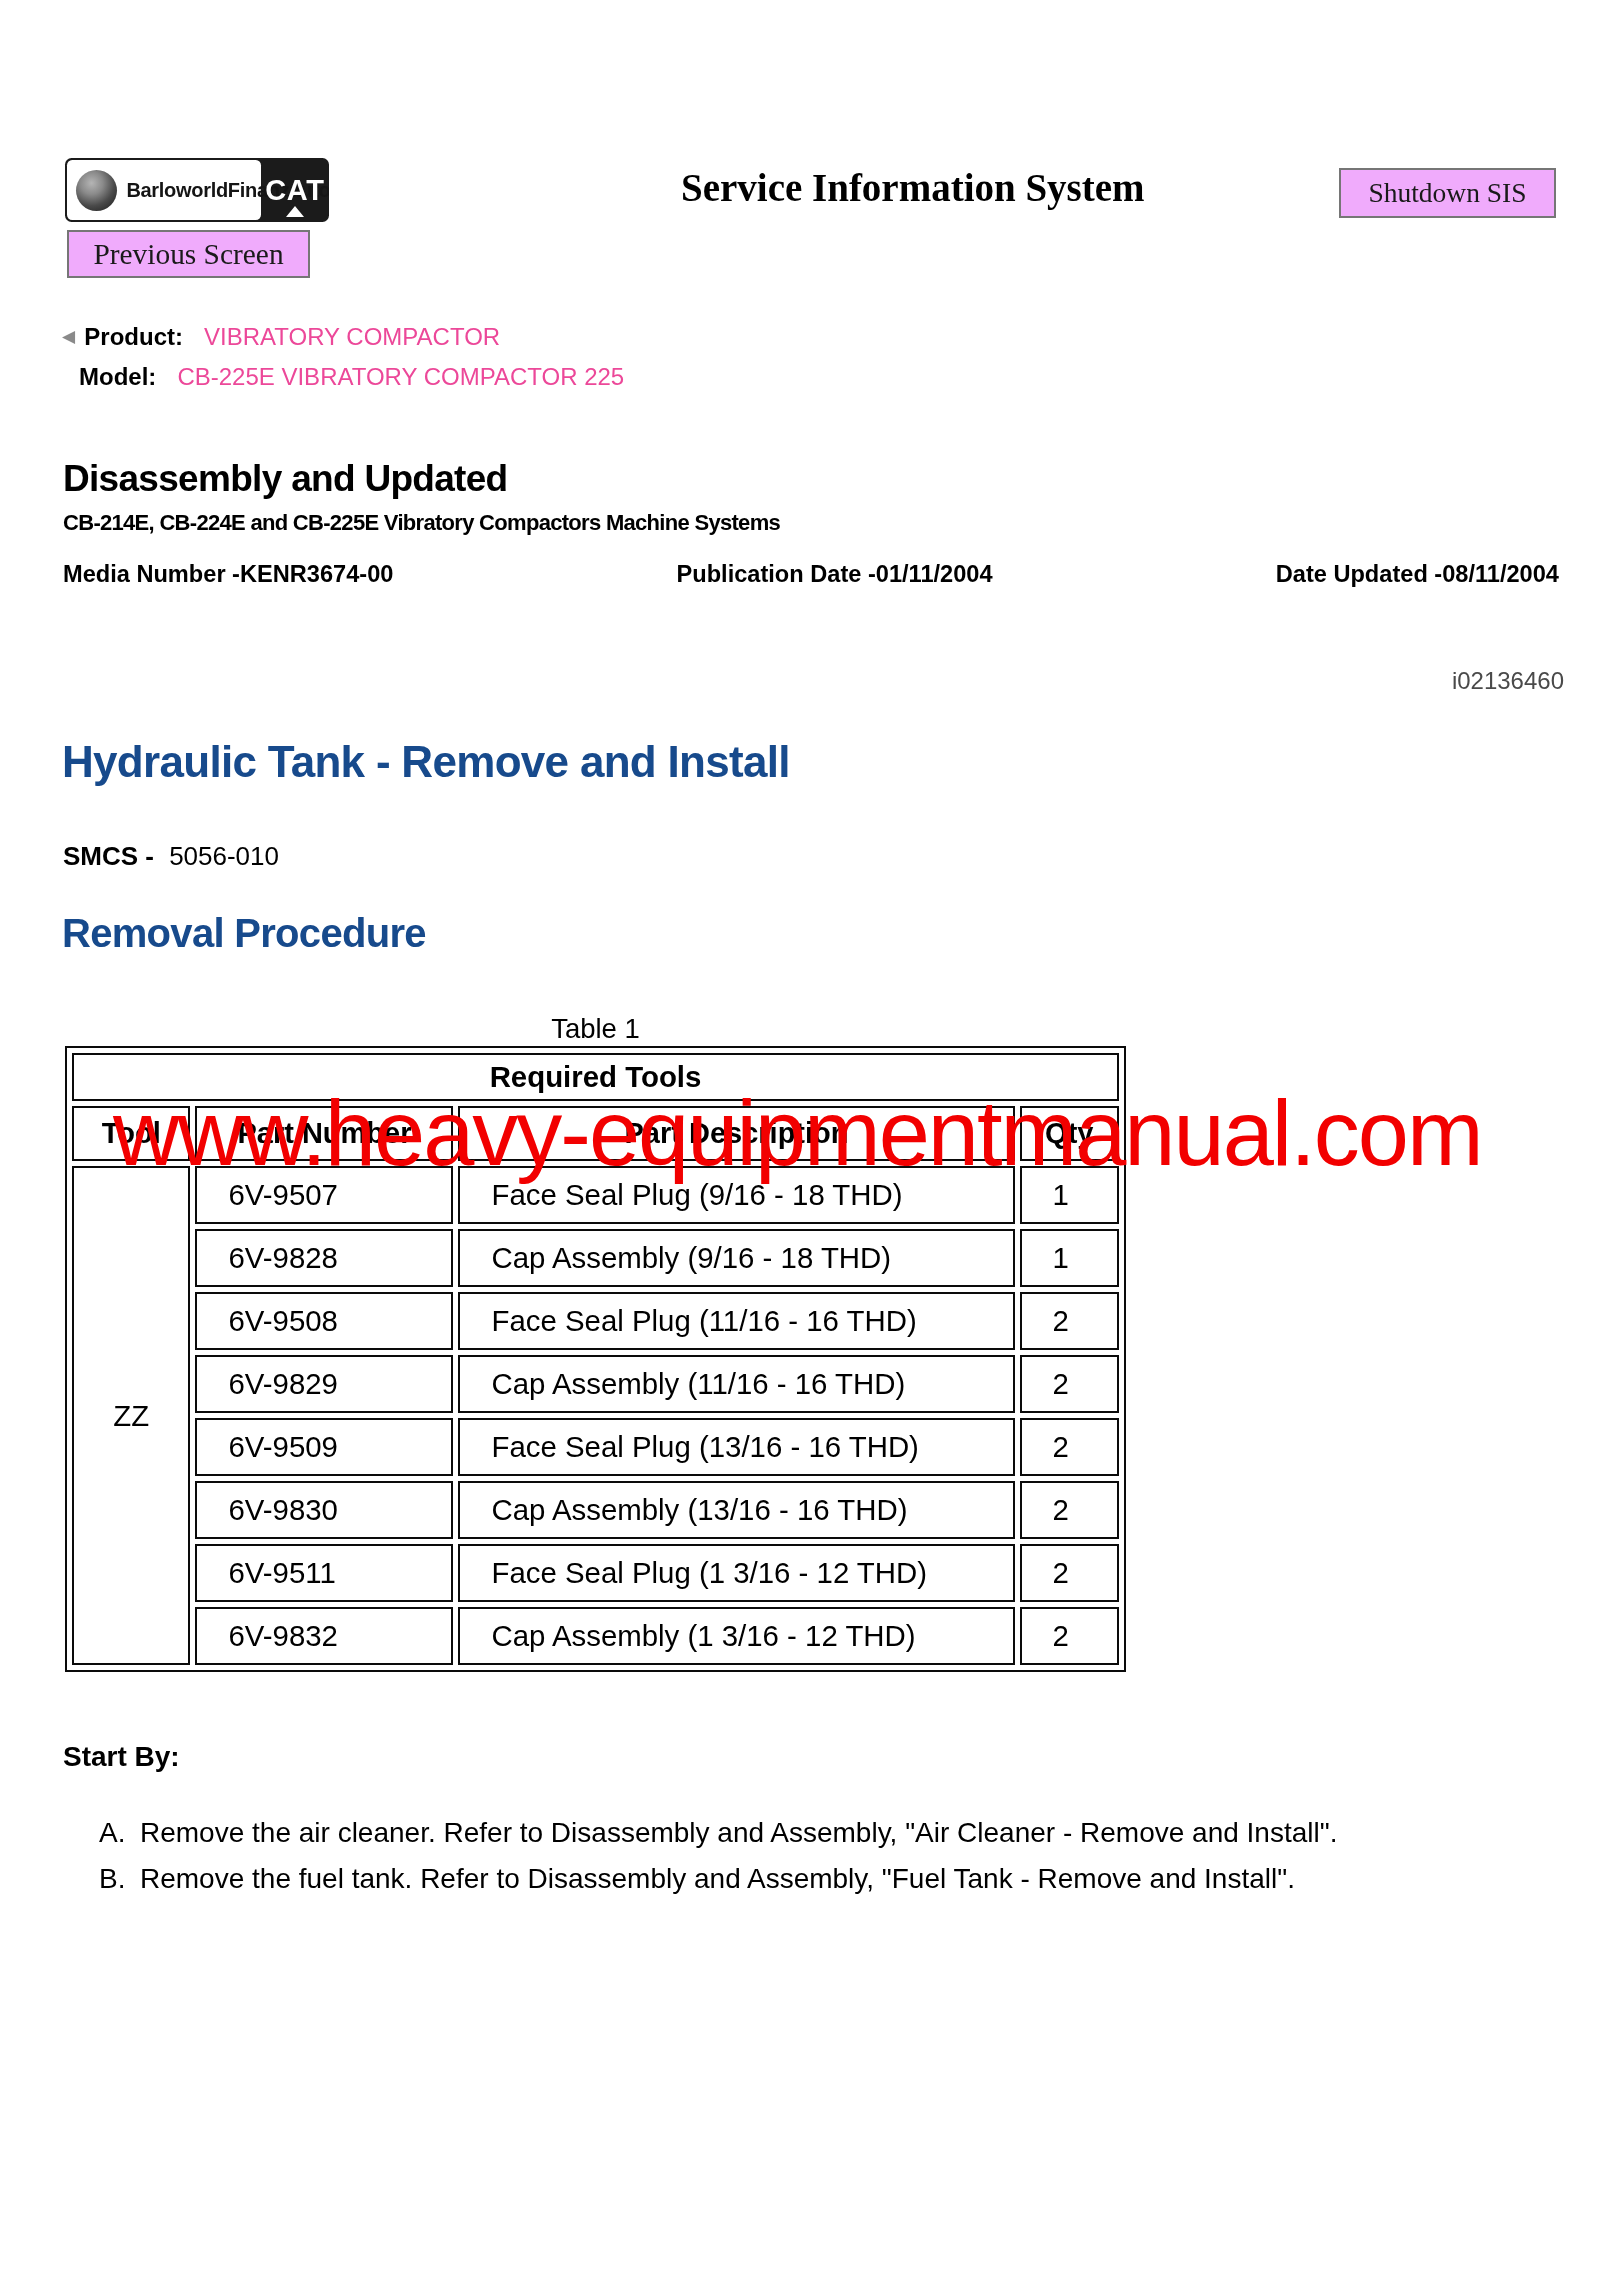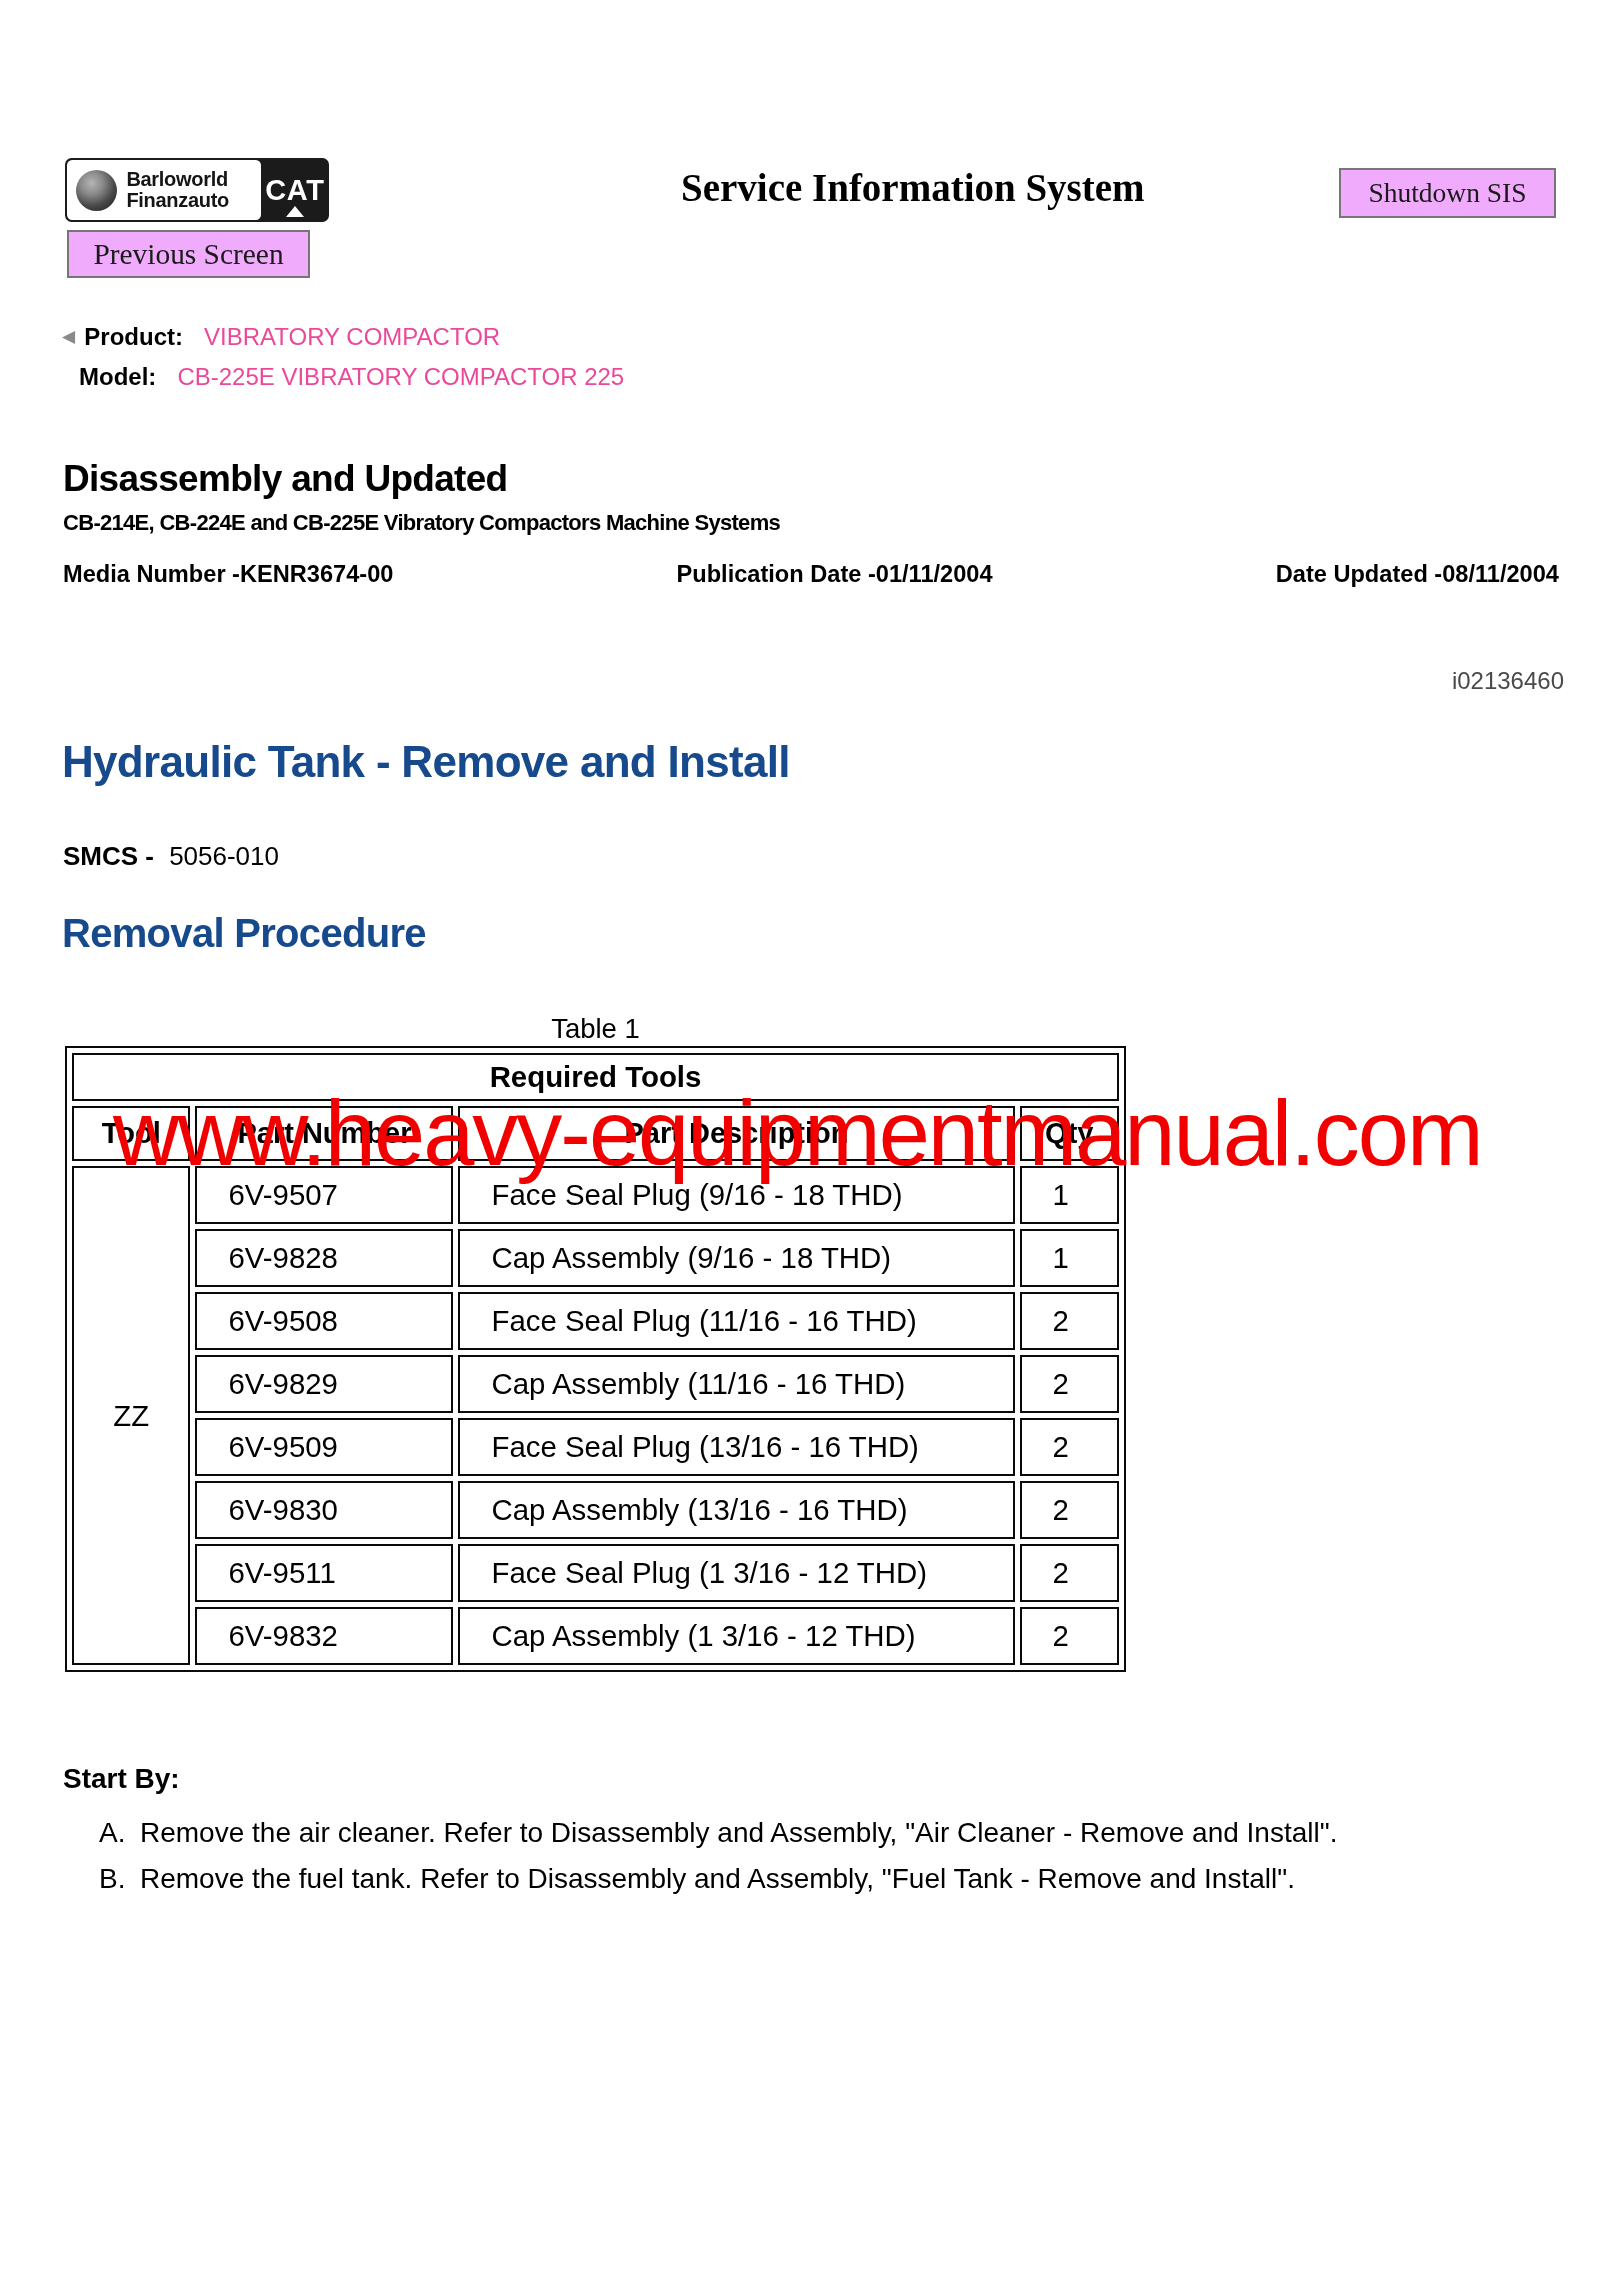--- a/index.html
+++ b/index.html
@@ -29,21 +29,21 @@
     margin: 2px 0 2px 2px;
     width: 194px;
     display: flex; align-items: center;
     padding-left: 9.2px; gap: 9.2px;
   }
   .globe {
     width: 41px; height: 41px; border-radius: 50%;
     background: radial-gradient(circle at 38% 32%, #b5b5b5 0%, #8a8a8a 30%, #4a4a4a 60%, #161616 100%);
     flex: 0 0 auto;
   }
-  .brand { display: flex; flex-direction: column; }
+  .brand { display: flex; }
   .brand span {
     font-weight: bold; font-size: 20px; line-height: 21px;
     letter-spacing: -0.3px; color: #151515;
   }
   .logo-right {
     flex: 1; position: relative;
     display: flex; align-items: center; justify-content: center;
     color: #fff;
   }
   .cat-text {
@@ -138,21 +138,21 @@
     font-size: 29.4px;
     vertical-align: middle;
     background: #fff;
   }
   th.tbl-title { height: 48px; font-size: 30px; font-weight: bold; text-align: center; }
   tr.colhead th { height: 55px; font-weight: bold; text-align: center; font-size: 29px; }
   td.cell { height: 58px; text-align: left; padding-left: 31px; font-weight: normal; }
   td.tool-cell { text-align: center; padding-left: 0; font-size: 29.4px; }
 
   
-  .start-by { position: absolute; left: 63px; top: 1741px; font-size: 28px; font-weight: bold; margin-top: 22px; }
+  .start-by { position: absolute; left: 63px; top: 1741px; font-size: 28px; font-weight: bold; }
   .steps { position: absolute; left: 99px; top: 1817px; font-size: 28px; }
   .step { display: flex; margin-bottom: 13.7px; white-space: nowrap; }
   .step-letter { width: 41px; flex: 0 0 auto; }
   .note {
     position: absolute; left: 63px; top: 1921px; width: 1436px;
     font-size: 28px; font-weight: bold; line-height: 42px;
   }
 
   
   .watermark {

